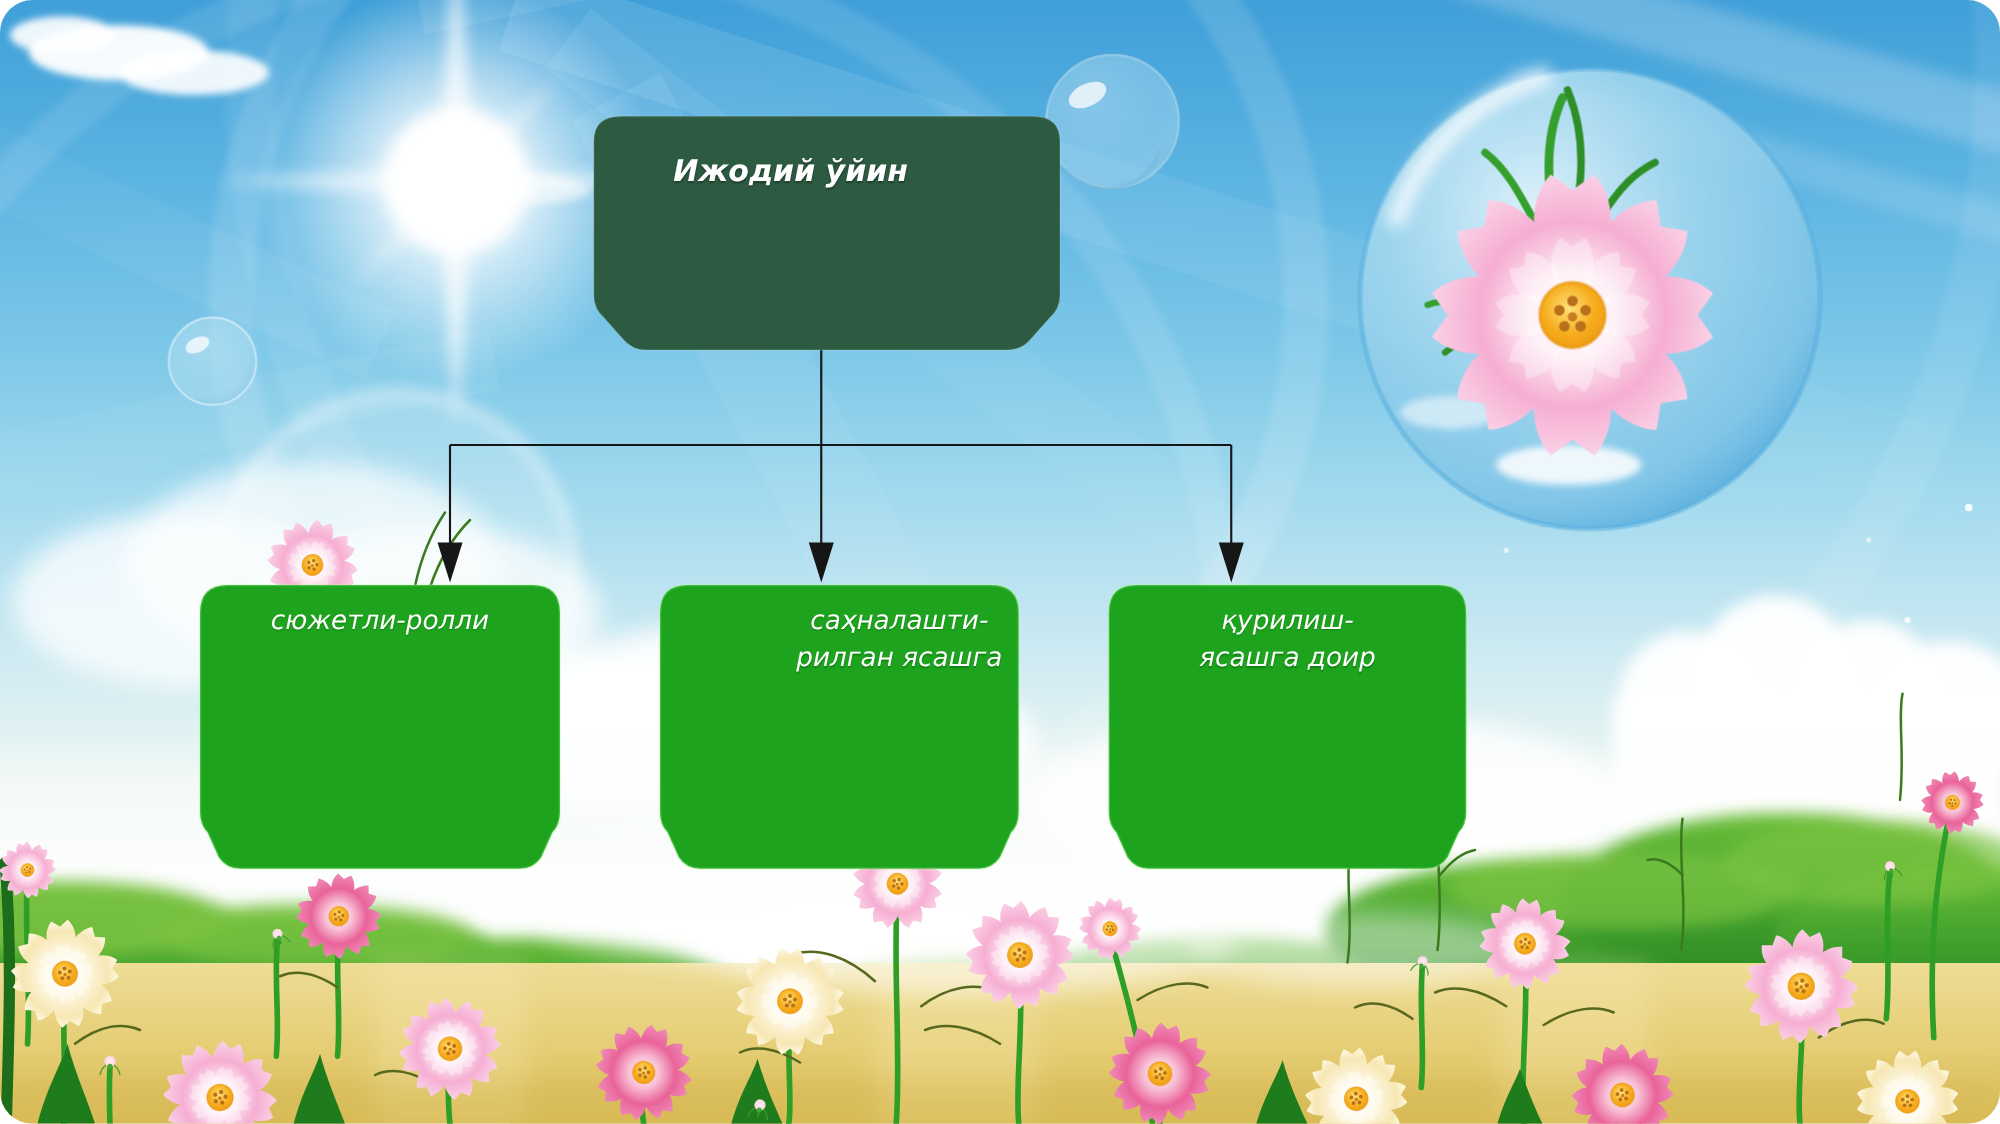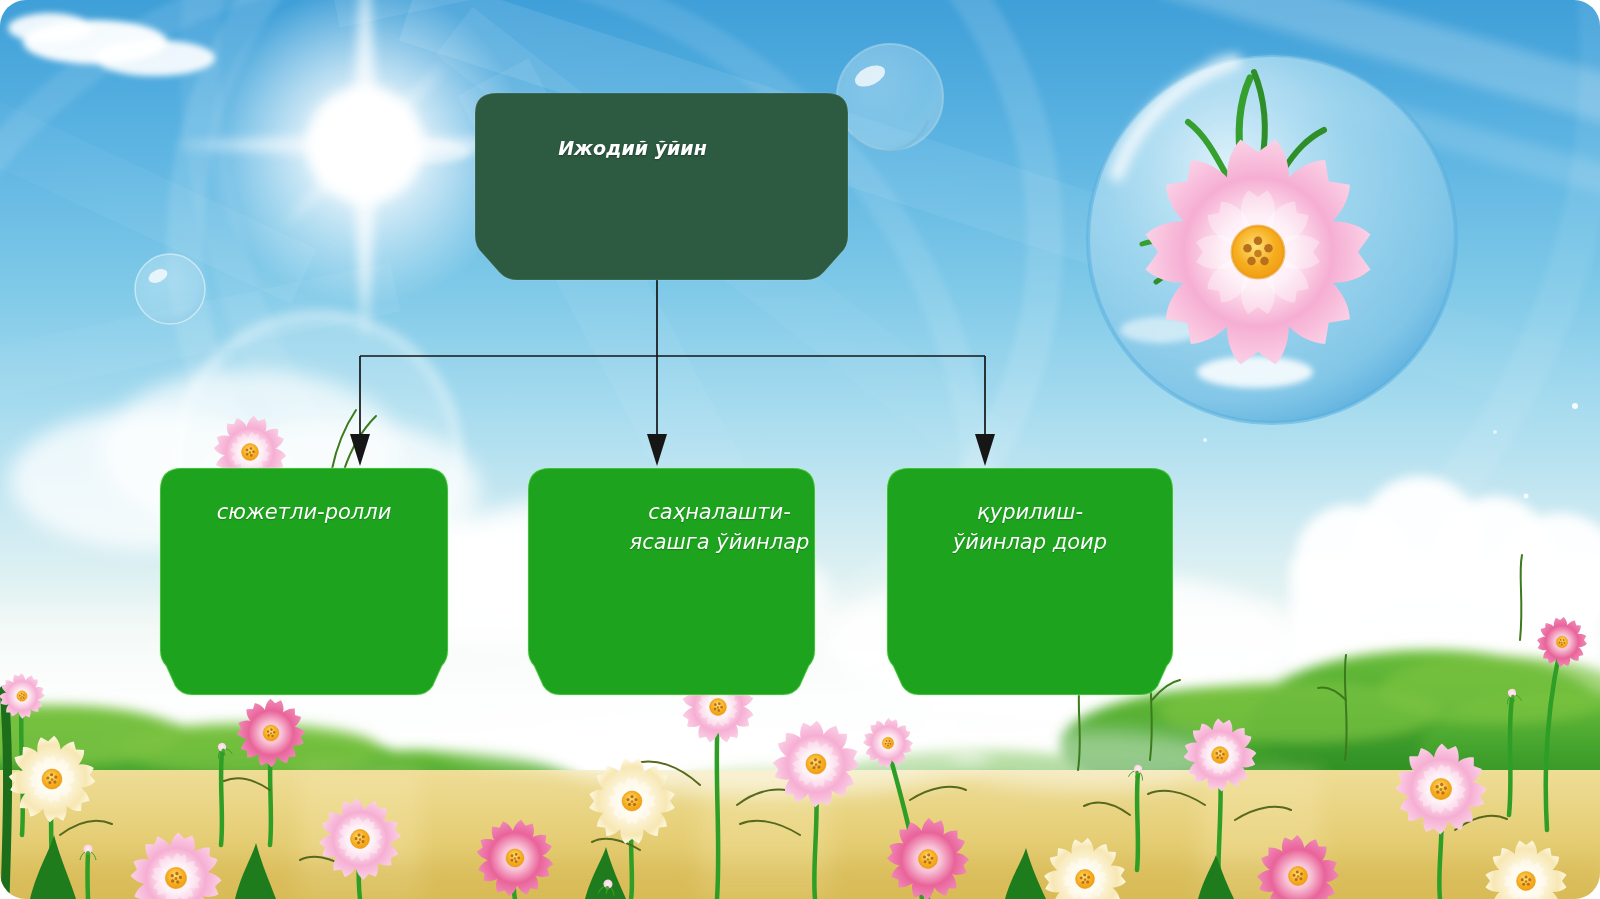--- a/index.html
+++ b/index.html
@@ -18,26 +18,26 @@
       var(--sky-horizon,#eef7f3) 70%,
       #f1f8f1 100%);
   }
   .layer{position:absolute;inset:0;width:1600px;height:899px;}
   .node-label{
     position:absolute;color:var(--box-text,#ffffff);
     font-style:italic;text-align:center;pointer-events:none;
   }
   .root-label{
     left:475px;top:93px;width:373px;height:187px;
-    box-sizing:border-box;padding:44px 68px 0 10px;
-    font-size:19px;font-weight:bold;
+    box-sizing:border-box;padding:30px 68px 0 10px;
+    font-size:24px;font-weight:bold;
     text-shadow:0 1px 2px rgba(0,0,0,0.35);
   }
   .child-label{
-    top:468px;height:227px;box-sizing:border-box;padding-top:30px;
+    top:468px;height:227px;box-sizing:border-box;padding-top:14px;
     font-size:21px;line-height:1.42;
     text-shadow:0 1px 1px rgba(0,70,0,0.35);
   }
   .child-label.c1{left:160px;width:288px;}
   .child-label.c2{left:528px;width:287px;margin-left:48px;}
   .child-label.c3{left:887px;width:286px;}
   .root-box-shape{fill:var(--root-box,#2d5b41);stroke:rgba(255,255,255,0.10);stroke-width:1.5;}
   .child-box-shape{fill:var(--child-box,#1da31d);stroke:rgba(180,255,160,0.28);stroke-width:2;}
   .connector{stroke:var(--connector,#161616);stroke-width:1.7;fill:none;}
   .arrowhead{fill:var(--connector,#161616);}
@@ -439,19 +439,19 @@
   </svg>
 
   <div class="node-label root-label">
     <span>Ижодий ўйин</span>
   </div>
   <div class="node-label child-label c1">
     <div>сюжетли-ролли</div>
   </div>
   <div class="node-label child-label c2">
     <div>саҳналашти-</div>
-    <div>ясашга ўйинлар</div>
+    <div>рилган ясашга</div>
   </div>
   <div class="node-label child-label c3">
     <div>қурилиш-</div>
-    <div>ўйинлар доир</div>
+    <div>ясашга доир</div>
   </div>
 </div>
 
 </body></html>

